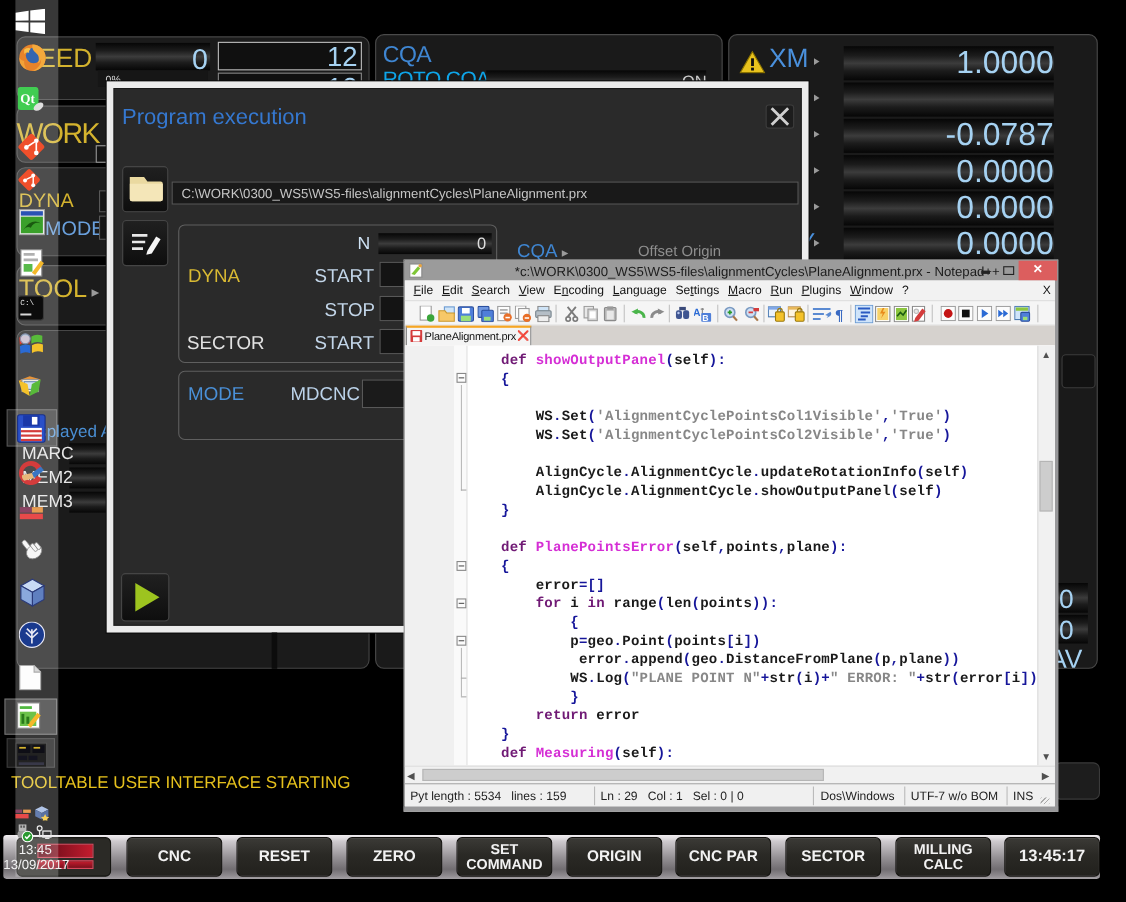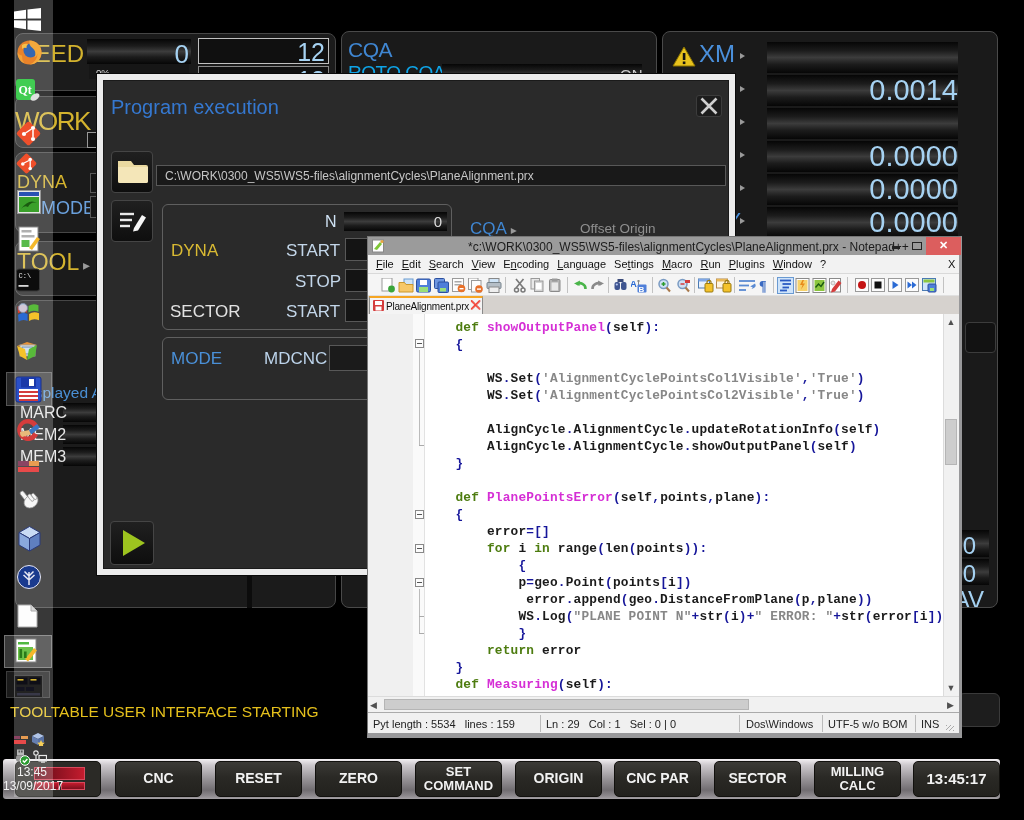--- a/index.html
+++ b/index.html
@@ -5,21 +5,21 @@
 body{font-family:"Liberation Sans",sans-serif;position:relative}
 .abs{position:absolute}
 .panel{position:absolute;background:#1a1a1a;border:1px solid #4a4a4a;border-radius:8px}
 .gradbox{background:linear-gradient(180deg,#060606 0%,#1c1c1c 28%,#3c3c3c 50%,#1c1c1c 72%,#060606 100%)}
 .val{color:#a6d2f2;text-align:right;position:absolute}
 .arr{position:absolute;width:0;height:0;border-left:5px solid #9a9a9a;border-top:3.5px solid transparent;border-bottom:3.5px solid transparent}
 .fld{position:absolute;background:#141414;border:1px solid #585858}
 .gb{position:absolute;border:1px solid #5f5f5f;border-radius:6px}
 .dbtn{position:absolute;width:42px;height:42px;background:linear-gradient(180deg,#202020,#0e0e0e);border:1px solid #454545;border-radius:4px}
 .btn{position:absolute;top:2px;height:36px;width:87px;background:linear-gradient(180deg,#3b3a36 0%,#2a2925 45%,#22211d 100%);border:1px solid #12110e;border-radius:5px;color:#f2f2f2;font-weight:bold;font-size:14px;display:flex;align-items:center;justify-content:center;text-align:center;line-height:1.1}
-.k{color:#4d7c0f}.f{color:#d52ed5}.o{color:#16169a}.s{color:#878787}
+.k{color:#701a75}.f{color:#d52ed5}.o{color:#16169a}.s{color:#878787}
 .ti{position:absolute;top:4px}
 .tsep{position:absolute;top:3px;width:1px;height:16px;background:#c2c2c2}
 .fold{position:absolute;left:46.5px;width:9px;height:9px;background:#fcfcfc;border:1px solid #888;z-index:2}
 .fold:after{content:"";position:absolute;left:1px;top:3px;width:5px;height:1px;background:#555}
 </style></head>
 <body>
 
 <div id="lpanel" class="abs" style="left:15px;top:30px;width:321px;height:578px">
   <div class="abs" style="left:0;top:3px;width:321px;height:58px;background:#1b1b1b;border:1px solid #464646;border-radius:8px"></div>
   <div class="abs" style="left:0;top:66px;width:321px;height:52px;background:#1b1b1b;border:1px solid #464646;border-radius:8px"></div>
@@ -72,21 +72,22 @@
   <div class="arr" style="left:77px;top:120px"></div>
   <div class="arr" style="left:77px;top:153px"></div>
   <div class="arr" style="left:77px;top:186px"></div>
   <div class="abs" style="left:64px;top:176px;font-size:21px;color:#4a90dc">Y</div>
   <div class="abs gradbox" style="left:104px;top:10px;width:191px;height:31px"></div>
   <div class="abs gradbox" style="left:104px;top:43px;width:191px;height:31px"></div>
   <div class="abs gradbox" style="left:104px;top:76px;width:191px;height:31px"></div>
   <div class="abs gradbox" style="left:104px;top:109px;width:191px;height:31px"></div>
   <div class="abs gradbox" style="left:104px;top:142px;width:191px;height:31px"></div>
   <div class="abs gradbox" style="left:104px;top:175px;width:191px;height:31px"></div>
-  <div class="val" style="left:104px;top:42px;width:191px;font-size:29px">0.0014</div>
+  <div class="val" style="left:104px;top:9px;width:191px;font-size:29px">1.0000</div>
+  <div class="val" style="left:104px;top:75px;width:191px;font-size:29px">-0.0787</div>
   <div class="val" style="left:104px;top:108px;width:191px;font-size:29px">0.0000</div>
   <div class="val" style="left:104px;top:141px;width:191px;font-size:29px">0.0000</div>
   <div class="val" style="left:104px;top:174px;width:191px;font-size:29px">0.0000</div>
   <div class="abs" style="left:302px;top:290px;width:31px;height:31px;background:#121212;border:1px solid #3c3c3c;border-radius:4px"></div>
   <div class="abs gradbox" style="left:196px;top:498px;width:130px;height:27px"></div>
   <div class="val" style="left:196px;top:500px;width:117px;font-size:24px">0</div>
   <div class="abs gradbox" style="left:196px;top:527px;width:130px;height:26px"></div>
   <div class="val" style="left:196px;top:528px;width:117px;font-size:24px">0</div>
   <div class="val" style="left:196px;top:554px;width:125px;font-size:24px">AV</div>
 </div>
@@ -402,21 +403,21 @@
   </div>
   <div id="nhscroll" class="abs" style="left:0;top:459px;width:591px;height:16px;background:#f1f1f1;border-top:1px solid #dcdcdc">
     <div class="abs" style="left:2px;top:3px;color:#505050;font-size:9px">◀</div>
     <div class="abs" style="left:579px;top:3px;color:#505050;font-size:9px">▶</div>
     <div class="abs" style="left:16px;top:2px;width:365px;height:11px;background:#cdcdcd;border:1px solid #b5b5b5"></div>
   </div>
   <div id="nstatus" class="abs" style="left:0;top:475px;width:591px;height:21px;background:#f0f0f0;border-top:1px solid #aaa;font-size:11px;color:#222">
     <div class="abs" style="left:5px;top:5px">Pyt length : 5534&nbsp;&nbsp;&nbsp;lines : 159</div>
     <div class="abs" style="left:178px;top:5px">Ln : 29&nbsp;&nbsp;&nbsp;Col : 1&nbsp;&nbsp;&nbsp;Sel : 0 | 0</div>
     <div class="abs" style="left:378px;top:5px">Dos\Windows</div>
-    <div class="abs" style="left:460px;top:5px">UTF-5 w/o BOM</div>
+    <div class="abs" style="left:460px;top:5px">UTF-7 w/o BOM</div>
     <div class="abs" style="left:553px;top:5px">INS</div>
       <div class="abs" style="left:578px;top:12px;width:8px;height:6px;background:repeating-linear-gradient(135deg,#aaa 0 1px,transparent 1px 3px)"></div>
     <div class="abs" style="left:172px;top:2px;width:1px;height:17px;background:#bbb"></div>
     <div class="abs" style="left:371px;top:2px;width:1px;height:17px;background:#bbb"></div>
     <div class="abs" style="left:454px;top:2px;width:1px;height:17px;background:#bbb"></div>
     <div class="abs" style="left:547px;top:2px;width:1px;height:17px;background:#bbb"></div>
   </div>
 </div>
 
 <div id="strip" class="abs" style="left:14px;top:0;width:39px;height:797px;background:rgba(255,255,255,0.22);z-index:30"></div>

